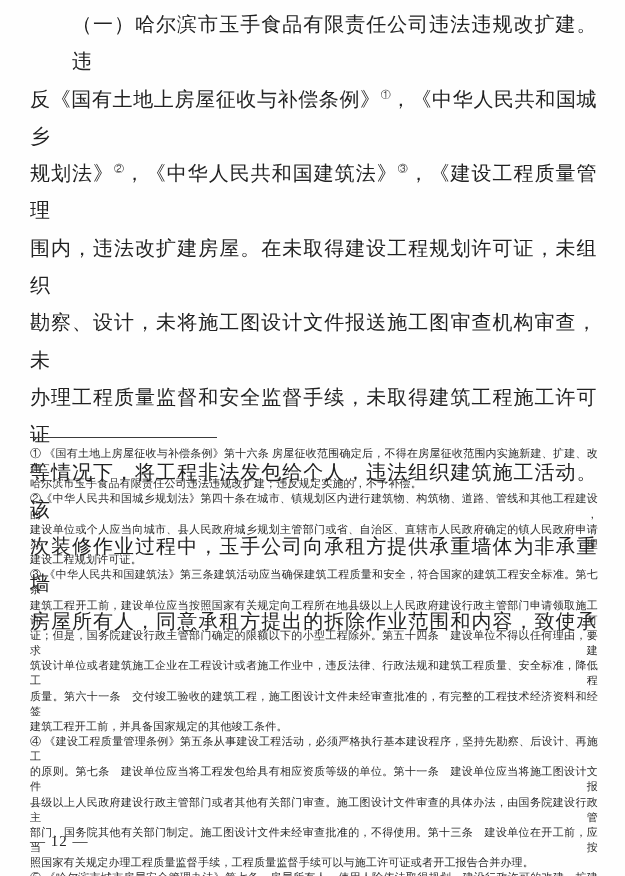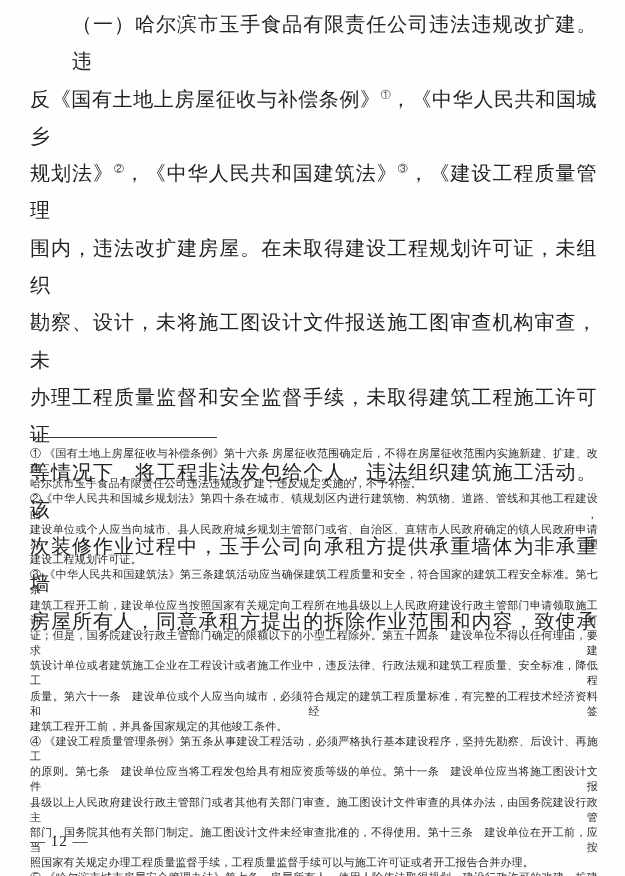--- a/index.html
+++ b/index.html
@@ -89,21 +89,21 @@
       <div class="footnote">
         <div class="fn-line just">②《中华人民共和国城乡规划法》第四十条在城市、镇规划区内进行建筑物、构筑物、道路、管线和其他工程建设的，</div>
         <div class="fn-line just">建设单位或个人应当向城市、县人民政府城乡规划主管部门或省、自治区、直辖市人民政府确定的镇人民政府申请办理</div>
         <div class="fn-line">建设工程规划许可证。</div>
       </div>
       <div class="footnote">
         <div class="fn-line just">③ 《中华人民共和国建筑法》第三条建筑活动应当确保建筑工程质量和安全，符合国家的建筑工程安全标准。第七条</div>
         <div class="fn-line just">建筑工程开工前，建设单位应当按照国家有关规定向工程所在地县级以上人民政府建设行政主管部门申请领取施工许可</div>
         <div class="fn-line just">证；但是，国务院建设行政主管部门确定的限额以下的小型工程除外。第五十四条　建设单位不得以任何理由，要求建</div>
         <div class="fn-line just">筑设计单位或者建筑施工企业在工程设计或者施工作业中，违反法律、行政法规和建筑工程质量、安全标准，降低工程</div>
-        <div class="fn-line just">质量。第六十一条　建设单位或个人应当向城市，必须符合规定的建筑工程质量标准，有完整的工程技术经济资料和经签</div>
+        <div class="fn-line just">质量。第六十一条　交付竣工验收的建筑工程，施工图设计文件未经审查批准的，有完整的工程技术经济资料和经签</div>
         <div class="fn-line">建筑工程开工前，并具备国家规定的其他竣工条件。</div>
       </div>
       <div class="footnote">
         <div class="fn-line just">④ 《建设工程质量管理条例》第五条从事建设工程活动，必须严格执行基本建设程序，坚持先勘察、后设计、再施工</div>
         <div class="fn-line just">的原则。第七条　建设单位应当将工程发包给具有相应资质等级的单位。第十一条　建设单位应当将施工图设计文件报</div>
         <div class="fn-line just">县级以上人民政府建设行政主管部门或者其他有关部门审查。施工图设计文件审查的具体办法，由国务院建设行政主管</div>
         <div class="fn-line just">部门、国务院其他有关部门制定。施工图设计文件未经审查批准的，不得使用。第十三条　建设单位在开工前，应当按</div>
         <div class="fn-line">照国家有关规定办理工程质量监督手续，工程质量监督手续可以与施工许可证或者开工报告合并办理。</div>
       </div>
       <div class="footnote">

